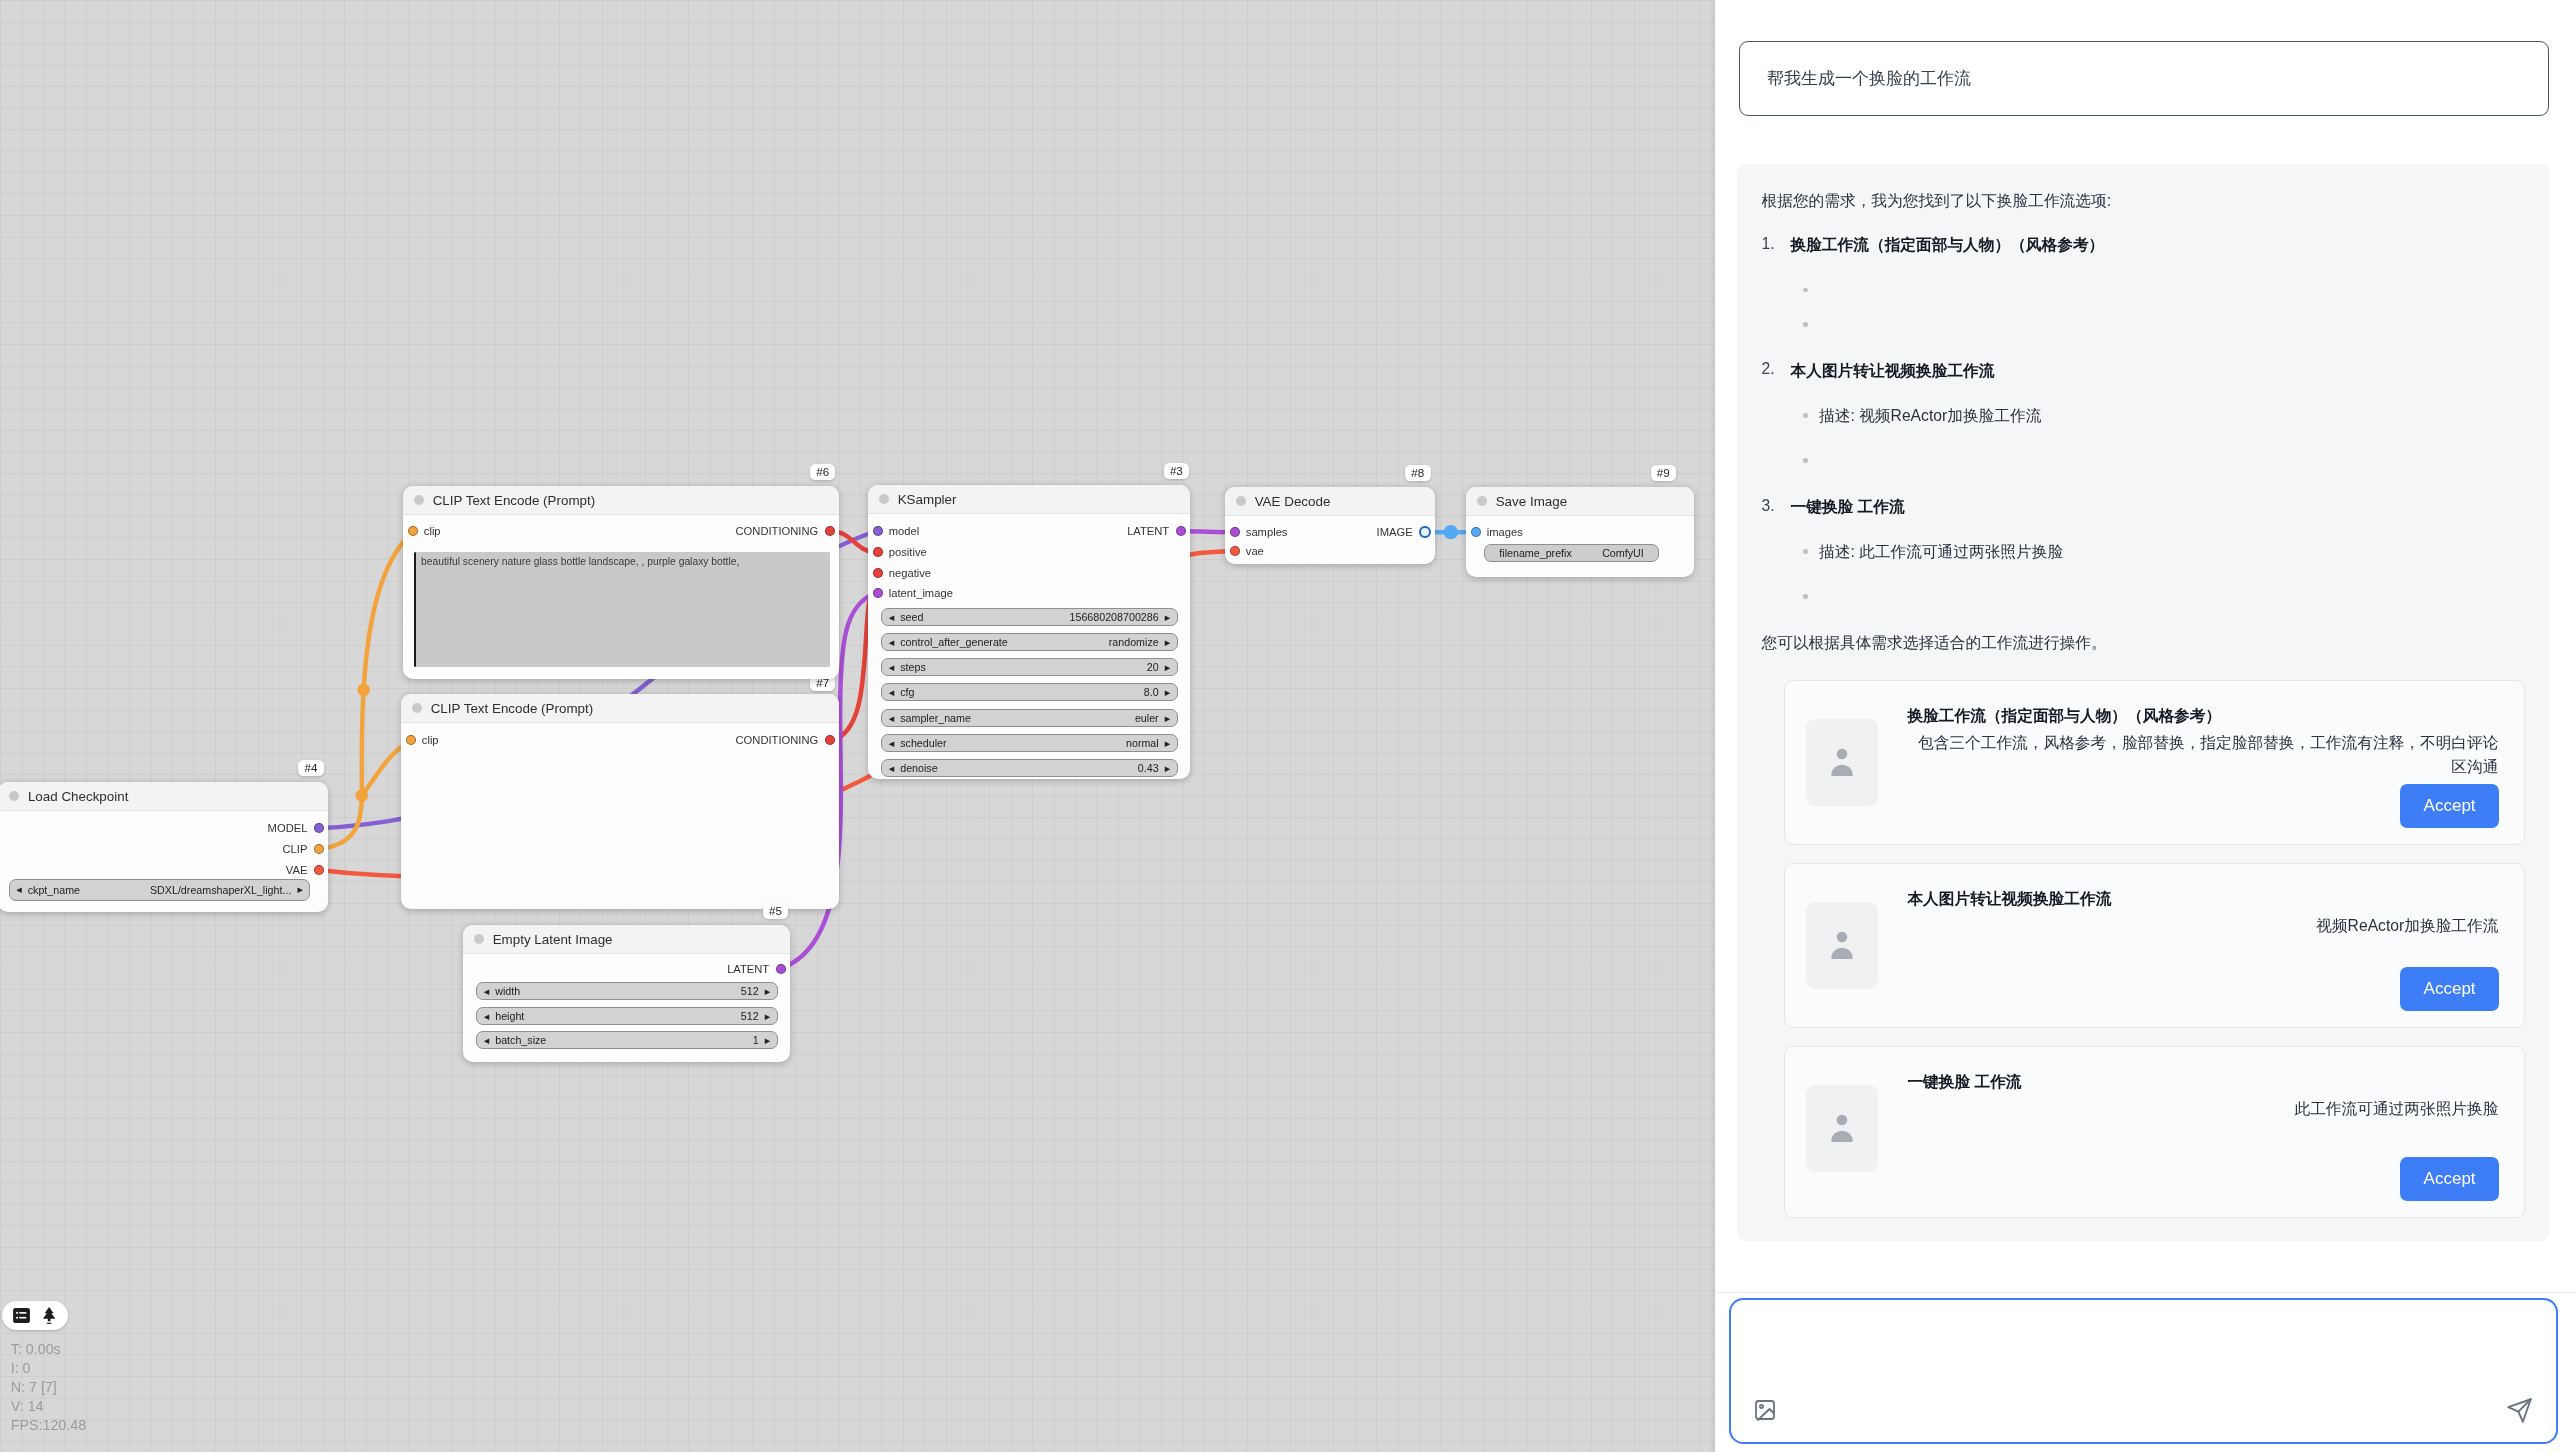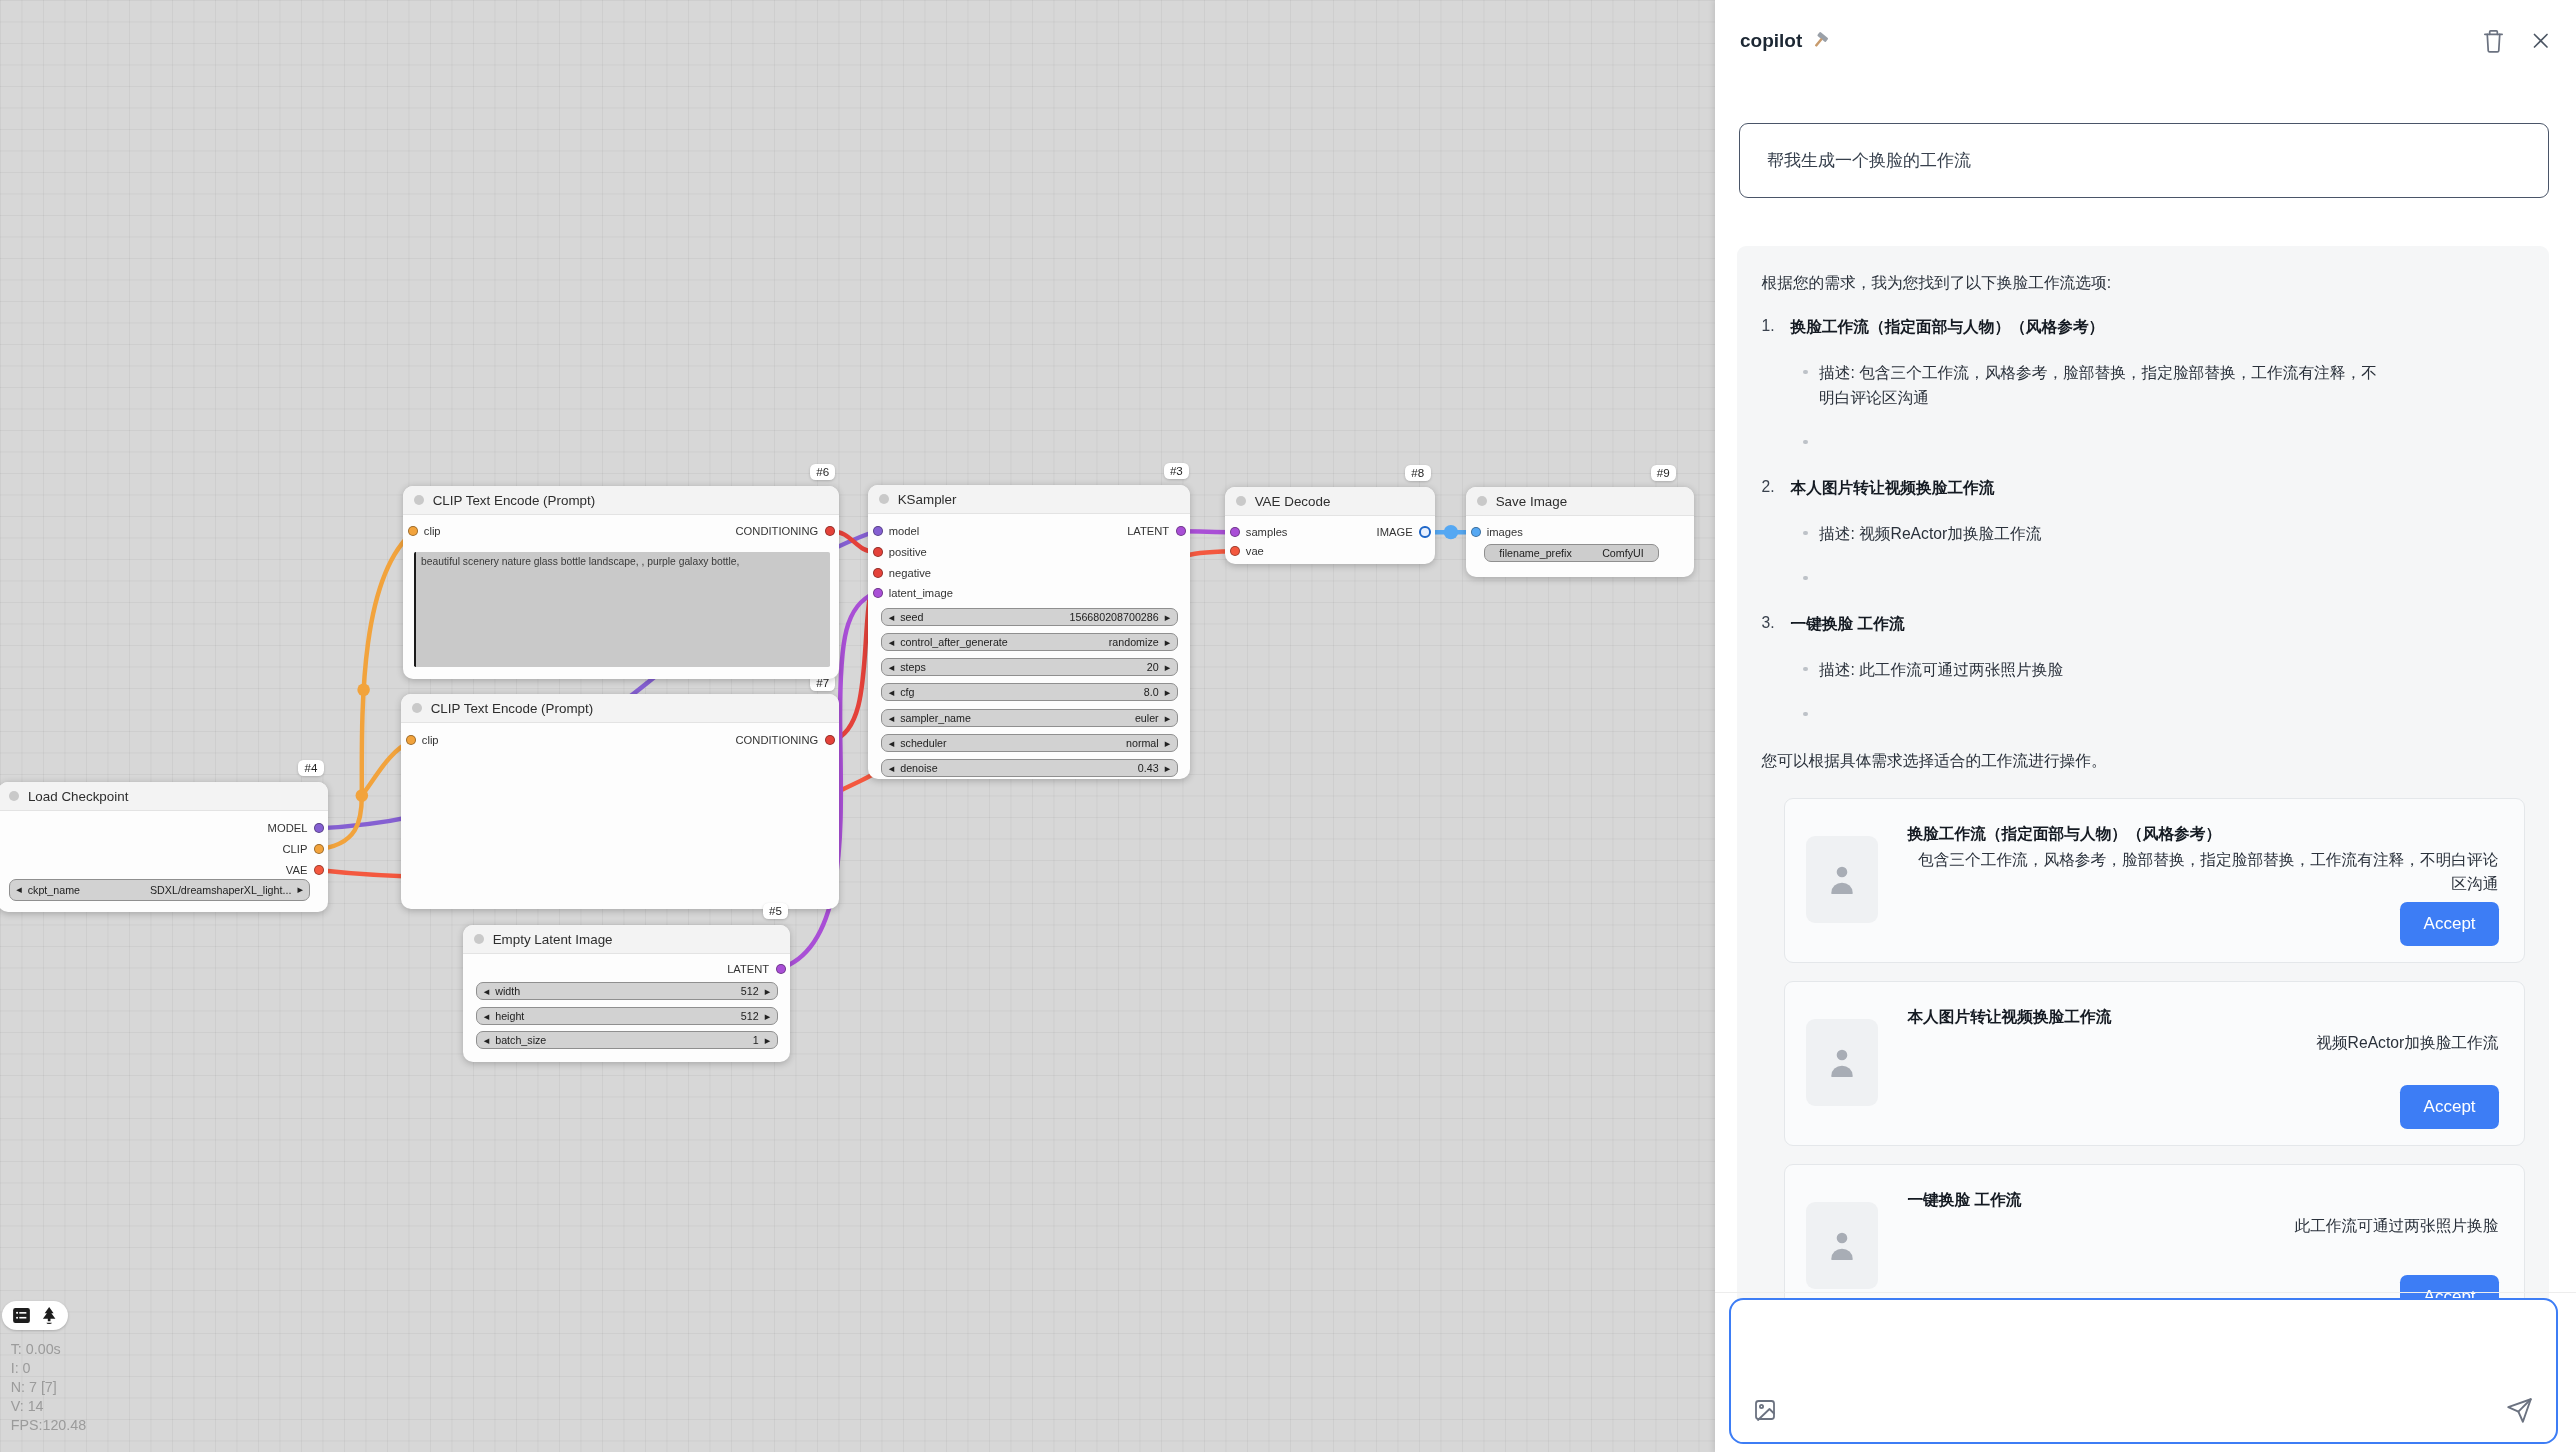--- a/index.html
+++ b/index.html
@@ -321,55 +321,32 @@
   <div class="stats">
     <div>T: 0.00s</div>
     <div>I: 0</div>
     <div>N: 7 [7]</div>
     <div>V: 14</div>
     <div>FPS:120.48</div>
   </div>
 </div>
 
 <div class="panel">
-  <div class="phead">
-    <span class="ptitle">copilot</span>
-    <span style="line-height:0;">
-      <svg width="20" height="20" viewBox="0 0 24 24">
-          <g transform="rotate(40 12 12)">
-            <rect x="4" y="4" width="13" height="6" rx="1.5" fill="#9aa0a8"></rect>
-            <rect x="9.5" y="9" width="3" height="12" rx="1.2" fill="#c89b6d"></rect>
-          </g>
-        </svg></span>
-    <span class="hicons">
-      <button class="iconbtn">
-        <svg width="23" height="26" viewBox="0 0 24 26" fill="none" stroke="#6b7280" stroke-width="1.8" stroke-linecap="round">
-            <path d="M3 6 h18"></path>
-            <path d="M8 6 V3.5 a1 1 0 0 1 1-1 h6 a1 1 0 0 1 1 1 V6"></path>
-            <path d="M5.5 6 l1 17 a1.5 1.5 0 0 0 1.5 1.4 h8 a1.5 1.5 0 0 0 1.5-1.4 l1-17"></path>
-          </svg></button>
-      <button class="iconbtn">
-        <svg width="21.5" height="21.5" viewBox="0 0 24 24" stroke="#4b5563" stroke-width="1.8" stroke-linecap="round">
-            <path d="M5 5 L19 19 M19 5 L5 19"></path>
-          </svg></button>
-    </span>
-  </div>
 
   <div class="usermsg">帮我生成一个换脸的工作流</div>
 
   <div class="bubble">
     <div class="intro">根据您的需求，我为您找到了以下换脸工作流选项:</div>
     <div class="olist">
       <div class="olitem">
         <span class="olnum">1.</span>
         <div class="olbody">
           <div class="oltitle">换脸工作流（指定面部与人物）（风格参考）</div>
           <div class="subrow">
               <span class="bdot"></span>
-              <span class="subtext">描述: 包含三个工作流，风格参考，脸部替换，指定脸部替换，工作流有注释，不明白评论区沟通</span>
             </div>
           <div class="subrow empty">
               <span class="bdot"></span>
             </div>
         </div>
       </div>
       <div class="olitem">
         <span class="olnum">2.</span>
         <div class="olbody">
           <div class="oltitle">本人图片转让视频换脸工作流</div>

